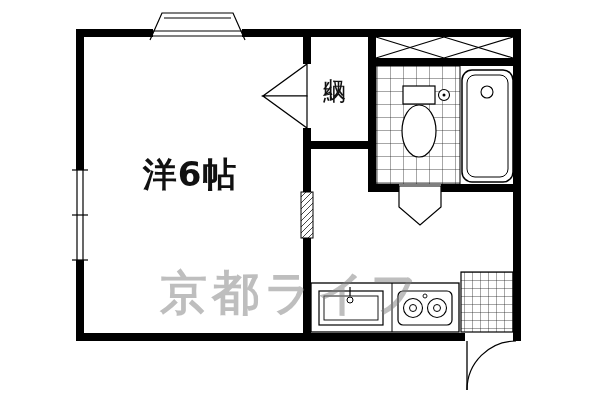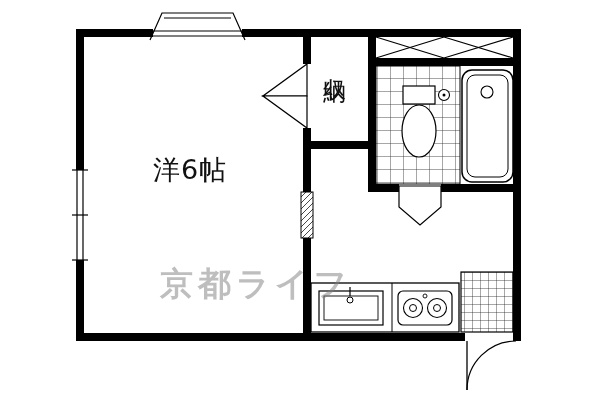--- a/index.html
+++ b/index.html
@@ -1,22 +1,22 @@
 <!DOCTYPE html>
 <html><head>
 <meta charset="utf-8">
 <style>
   html,body{margin:0;padding:0;background:#ffffff;}
   body{font-family:"DejaVu Sans","Liberation Sans",sans-serif;}
   .stage{position:relative;width:600px;height:400px;background:#ffffff;overflow:hidden;}
   .plan-svg{position:absolute;left:0;top:0;}
   .label{position:absolute;color:#111;z-index:3;}
-  .room-label{left:133px;top:152px;width:114px;font-size:27px;text-align:center;font-weight:400;letter-spacing:1px;}
+  .room-label{left:133px;top:152px;width:114px;font-size:34px;text-align:center;font-weight:700;letter-spacing:1px;}
   .closet-label{left:320px;top:60px;font-size:23px;font-weight:500;writing-mode:vertical-rl;text-orientation:upright;letter-spacing:3px;height:80px;}
-  .watermark{left:160px;top:262px;font-size:33px;font-weight:bold;color:#7f7f7f;opacity:.5;letter-spacing:5px;white-space:nowrap;z-index:5;}
+  .watermark{left:160px;top:262px;font-size:47px;font-weight:bold;color:#7f7f7f;opacity:.5;letter-spacing:5px;white-space:nowrap;z-index:5;}
 </style>
 </head>
 <body>
 
 <div class="stage">
 
   <svg class="plan-svg" width="600" height="400" viewBox="0 0 600 400">
     <defs>
       <pattern id="gridL" width="13" height="13" patternUnits="userSpaceOnUse">
         <path d="M13 0H0V13" fill="none" stroke="#222" stroke-width="0.8"></path>

